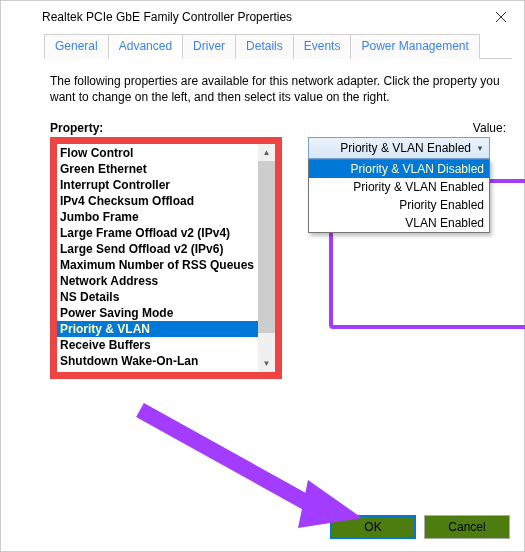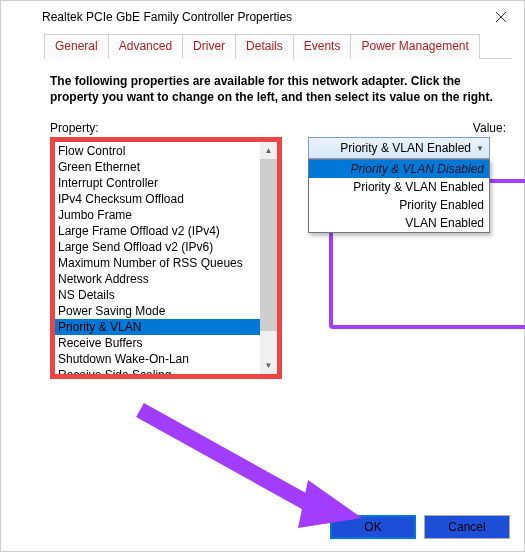--- a/index.html
+++ b/index.html
@@ -47,21 +47,21 @@
     position: relative;
   }
   .tab {
     padding: 4px 10px 5px 10px;
     border: 1px solid #d0d0d0;
     border-bottom: none;
     background: #fff;
     margin-right: -1px;
     position: relative;
     top: 1px;
-    color: #b91c1c;
+    color: #3b82f6;
     font-size: 12px;
   }
   .tab.active {
     background: #fff;
     border-bottom: 1px solid #fff;
     z-index: 2;
   }
   .tab:not(.active) {
     background: #fbfbfb;
     top: 1px;
@@ -70,56 +70,55 @@
     flex: 1;
     padding: 14px 18px 10px 18px;
     position: relative;
   }
   .desc {
     font-size: 12px;
     color: #000;
     line-height: 1.35;
     margin-bottom: 16px;
     max-width: 470px;
-    font-weight: bold;
   }
   .columns {
     display: flex;
     gap: 26px;
   }
-  .col-left { flex: 0 0 232px; }
+  .col-left { flex: 0 0 232px; font-weight: bold; }
   .col-right { flex: 1; position: relative; text-align: right; }
   .label {
     font-size: 12px;
     margin-bottom: 2px;
     color: #000;
   }
   .listbox {
     width: 232px;
     height: 242px;
-    border: 5px solid #ef4444;
+    border: 7px solid #ef4444;
     background: #fff;
     position: relative;
     display: flex;
   }
   .listbox-items {
     flex: 1;
     overflow: hidden;
     padding: 1px 0;
   }
   .listbox-item {
     padding: 0 3px;
     font-size: 12px;
     line-height: 16px;
     white-space: nowrap;
     color: #000;
   }
   .listbox-item.selected {
     background: #0078d7;
-    color: #000000;
+    color: #fef9c3;
   }
   .listbox-scroll {
     width: 17px;
     background: #f0f0f0;
     display: flex;
     flex-direction: column;
   }
   .scroll-btn {
     height: 17px;
     background: #f0f0f0;
@@ -172,42 +171,41 @@
     z-index: 10;
   }
   .dropdown-item {
     padding: 1px 5px;
     font-size: 12px;
     line-height: 16px;
     color: #000;
   }
   .dropdown-item.highlight {
     background: #0078d7;
-    color: #0f172a;
-    font-style: italic;
+    color: #fef9c3;
   }
   .highlight-box {
     position: absolute;
     border: 4px solid #a23dff;
     border-radius: 4px;
     pointer-events: none;
   }
   .footer {
     height: 48px;
     display: flex;
     align-items: center;
     justify-content: flex-end;
     gap: 8px;
     padding: 0 14px 0 0;
     border-top: none;
   }
   .btn {
     width: 86px;
     height: 24px;
-    background: #1d4ed8;
+    background: #4d7c0f;
     border: 1px solid #adadad;
     font-size: 12px;
     color: #000;
     display: flex;
     align-items: center;
     justify-content: center;
   }
   .btn.default {
     border: 1px solid #0078d7;
     outline: 1px solid #0078d7;

